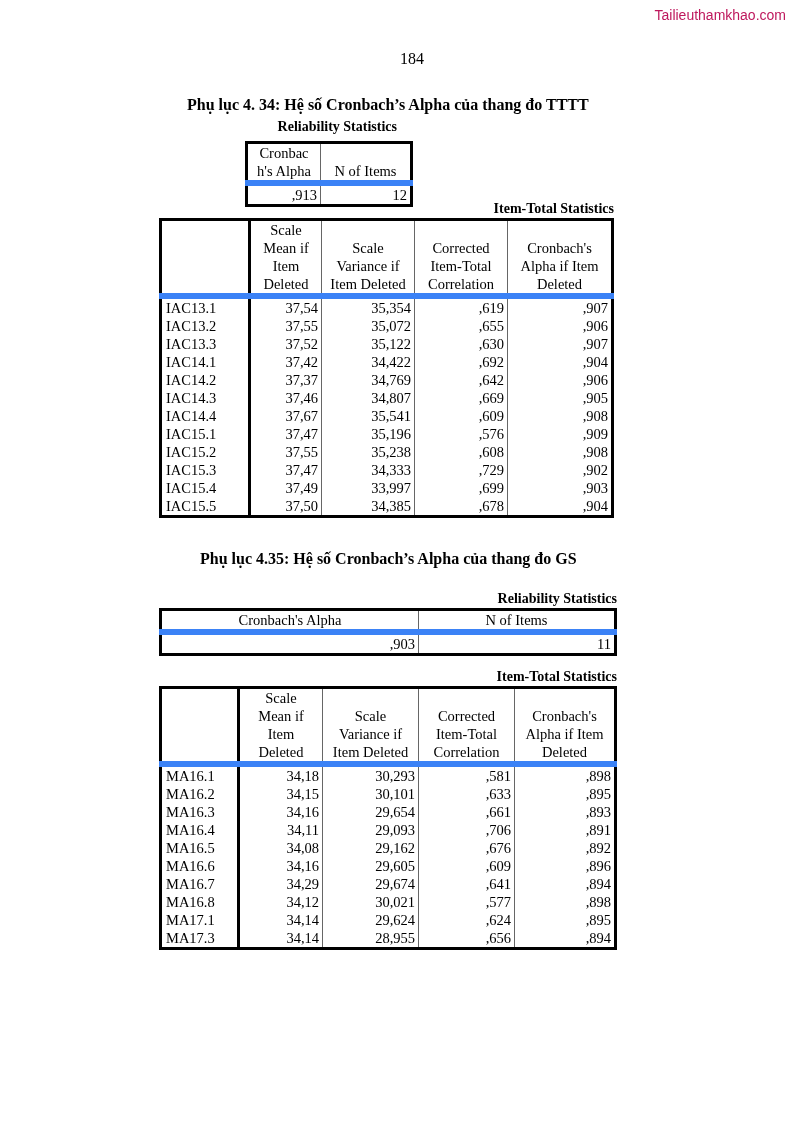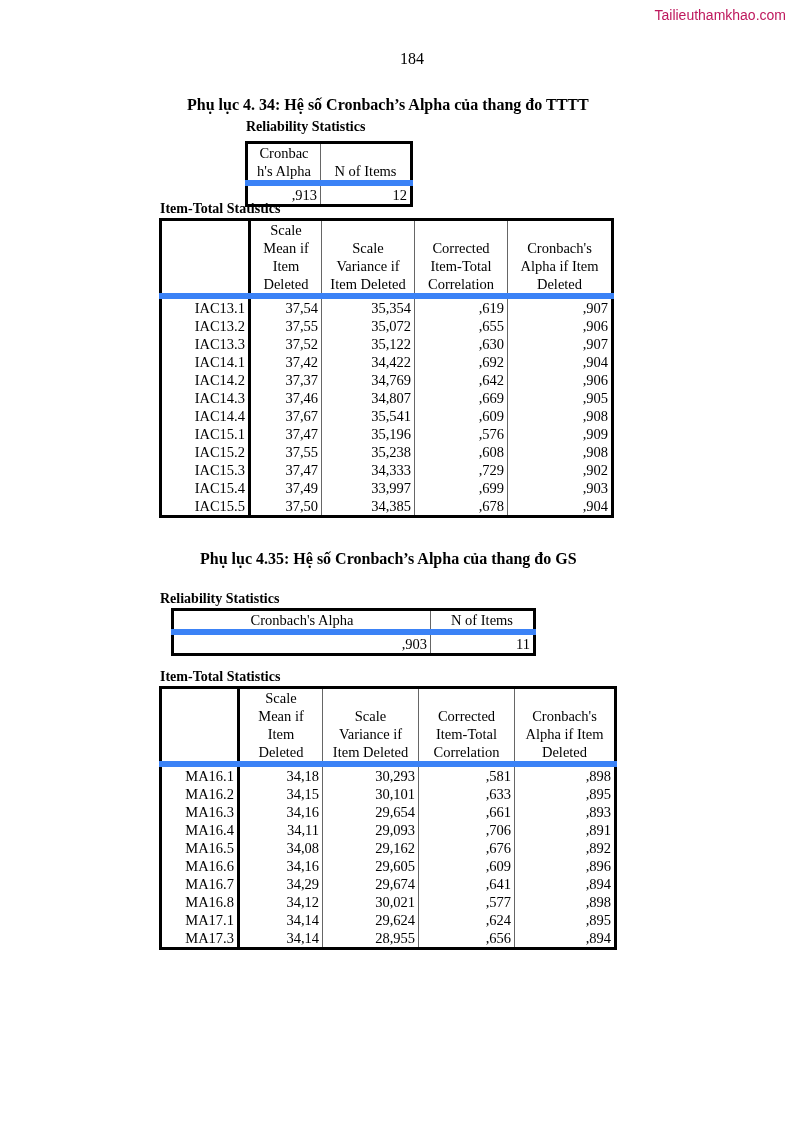--- a/index.html
+++ b/index.html
@@ -2,27 +2,27 @@
 <html><head>
 <meta charset="utf-8">
 <style>
   html, body { margin:0; padding:0; background:#fff; }
   body { width:794px; height:1123px; position:relative; overflow:hidden;
          font-family:"Liberation Serif","DejaVu Serif",serif; color:#000; }
   .watermark { position:absolute; top:7px; right:8px; font-family:"Liberation Sans","DejaVu Sans",sans-serif;
                font-size:14px; color:#be185d; }
   .pagenum { position:absolute; top:50px; left:0; width:824px; text-align:center; font-size:16px; }
   .heading { position:absolute; font-weight:bold; font-size:16px; white-space:nowrap;text-align:center; }
-  .caption { position:absolute; font-weight:bold; font-size:14px; text-align:left; white-space:nowrap; }
+  .caption { position:absolute; font-weight:bold; font-size:14px; text-align:right; white-space:nowrap; }
   table { position:absolute; border-collapse:collapse; font-size:14.5px; line-height:18px; }
   table.outer { border:3px solid #000; }
   td, th { font-weight:normal; padding:0 3px; }
   th { text-align:center; vertical-align:bottom; }
   td.num { text-align:right; }
-  td.lab { text-align:right; padding-left:4px; }
+  td.lab { text-align:left; padding-left:4px; }
   .vb { border-left:3px solid #000; }
   .vl { border-left:1px solid #666; }
   .hb { border-top:6px solid #3b82f6; }
 </style>
 </head>
 <body>
 
 <div class="watermark">Tailieuthamkhao.com</div>
 <div class="pagenum">184</div>
 
@@ -155,21 +155,21 @@
         <td class="num vb">37,50</td>
         <td class="num vl">34,385</td>
         <td class="num vl">,678</td>
         <td class="num vl">,904</td>
       </tr>
     </tbody>
 </table>
 
 <div class="heading" style="left:200px;top:550px;">Phụ lục 4.35:  Hệ số Cronbach’s Alpha của thang đo GS</div>
 <div class="caption" style="left:160px;top:591px;width:457px;">Reliability Statistics</div>
-<table class="outer" style="left:171px;top:608px;width:365px;">
+<table class="outer" style="left:159px;top:608px;width:458px;">
   <tbody>
       <tr>
     <th style="width:250px;vertical-align:middle;">Cronbach's Alpha</th>
     <th class="vl" style="vertical-align:middle;">N of Items</th>
   </tr>
   <tr>
     <td class="num hb">,903</td>
     <td class="num hb vl">11</td>
   </tr>
 </tbody>

